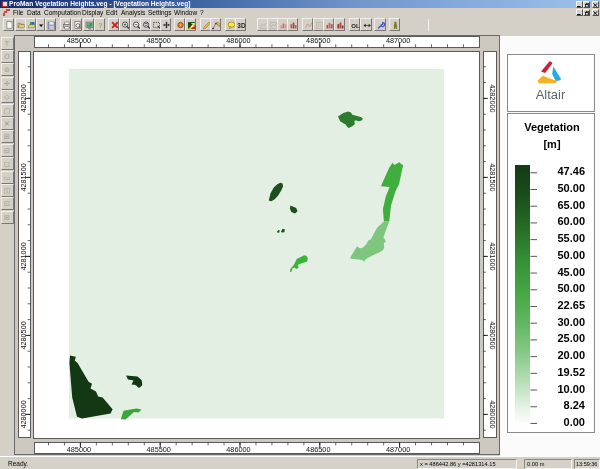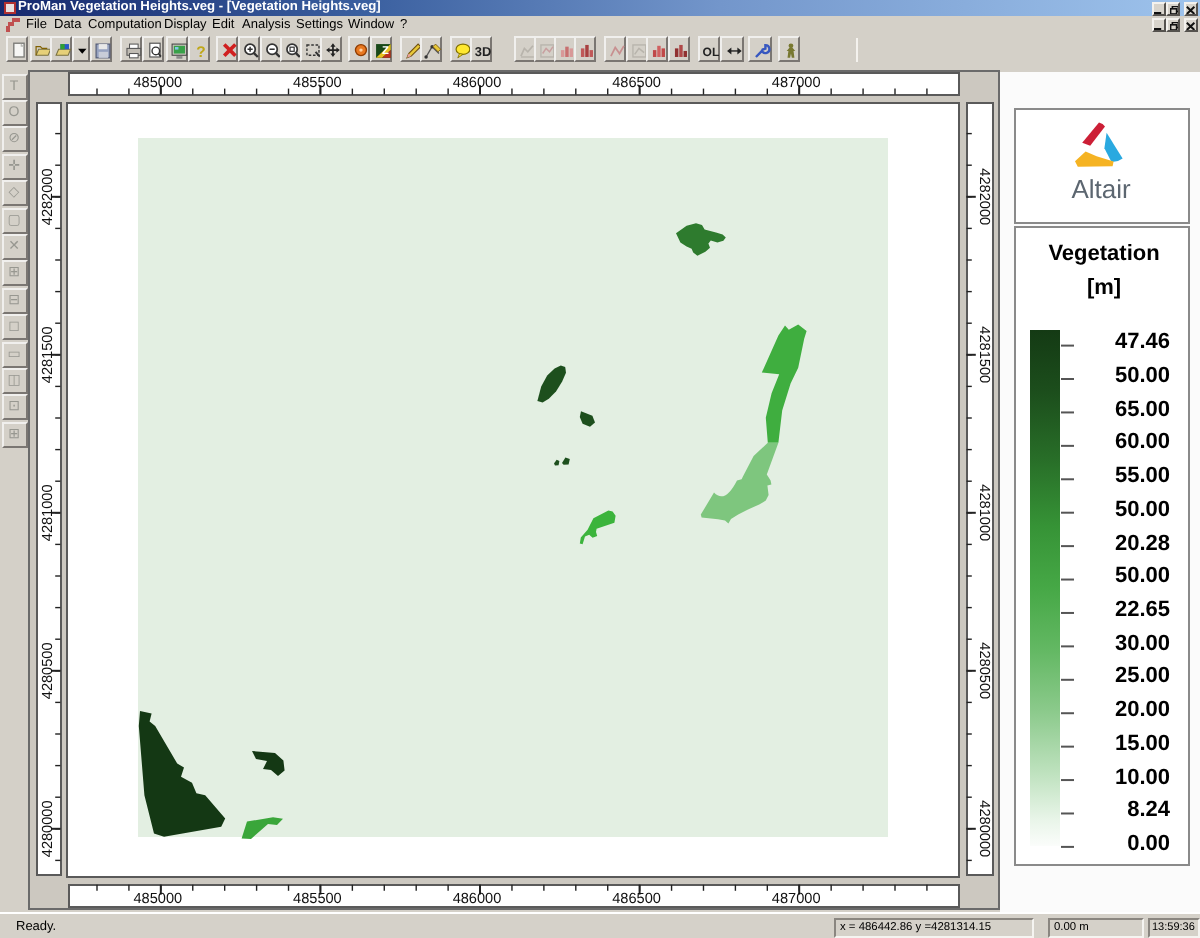--- a/index.html
+++ b/index.html
@@ -595,27 +595,27 @@
       <line x1="22.5" y1="309.45000000000005" x2="29" y2="309.45000000000005" stroke="#555" stroke-width="1"></line>
     </svg>
 </div>
 <div id="leglabs">
     <div class="leglab" style="position: absolute; left: 545px; top: 165.3px;">47.46</div>
     <div class="leglab" style="position: absolute; left: 545px; top: 182.01px;">50.00</div>
     <div class="leglab" style="position: absolute; left: 545px; top: 198.72px;">65.00</div>
     <div class="leglab" style="position: absolute; left: 545px; top: 215.43px;">60.00</div>
     <div class="leglab" style="position: absolute; left: 545px; top: 232.14px; text-align: right;">55.00</div>
     <div class="leglab" style="position: absolute; left: 545px; top: 248.85px;">50.00</div>
-    <div class="leglab" style="position: absolute; left: 545px; top: 265.56px;">20.28</div>
+    <div class="leglab" style="position: absolute; left: 545px; top: 265.56px;">45.00</div>
     <div class="leglab" style="position: absolute; left: 545px; top: 282.27px;">50.00</div>
     <div class="leglab" style="position: absolute; left: 545px; top: 298.98px;">22.65</div>
     <div class="leglab" style="position: absolute; left: 545px; top: 315.69px;">30.00</div>
     <div class="leglab" style="position: absolute; left: 545px; top: 332.4px;">25.00</div>
     <div class="leglab" style="position: absolute; left: 545px; top: 349.11px; text-align: right;">20.00</div>
-    <div class="leglab" style="position: absolute; left: 545px; top: 365.82px;">15.00</div>
+    <div class="leglab" style="position: absolute; left: 545px; top: 365.82px;">19.52</div>
     <div class="leglab" style="position: absolute; left: 545px; top: 382.53px;">10.00</div>
     <div class="leglab" style="position: absolute; left: 545px; top: 399.24px;">8.24</div>
     <div class="leglab" style="position: absolute; left: 545px; top: 415.95px;">0.00</div>
   </div>
 
 <div class="abs" id="status">
   <div style="position:absolute;left:8px;top:3.5px;font-size:6.5px;">Ready.</div>
   <div class="spanel" style="left:417px;width:100px;">x = 486442.86 y =4281314.15</div>
   <div class="spanel" style="left:524px;width:48px;">0.00 m</div>
   <div class="spanel" style="left:573.5px;width:26.5px;font-size:5.5px;padding-left:1.5px;">13:59:36</div>

